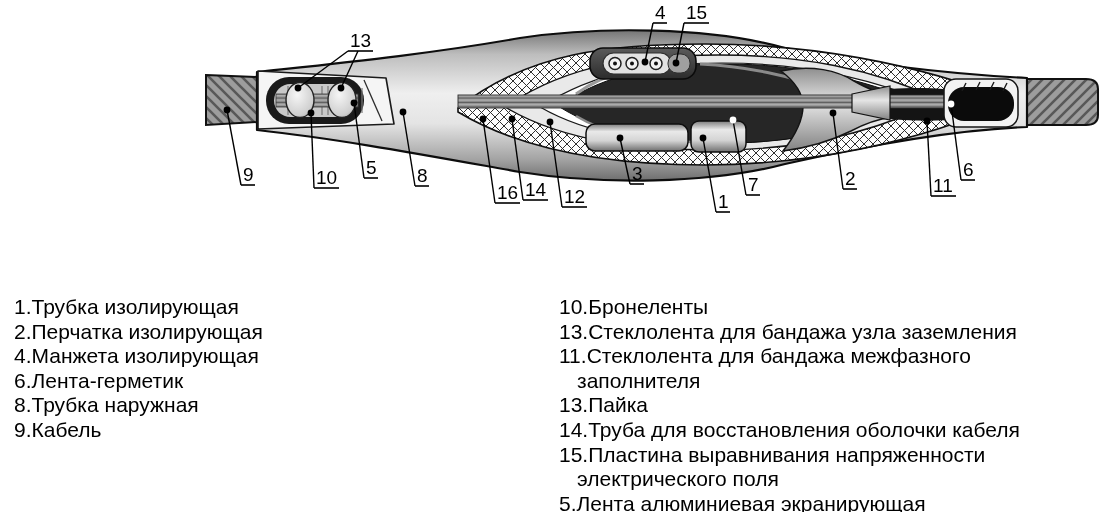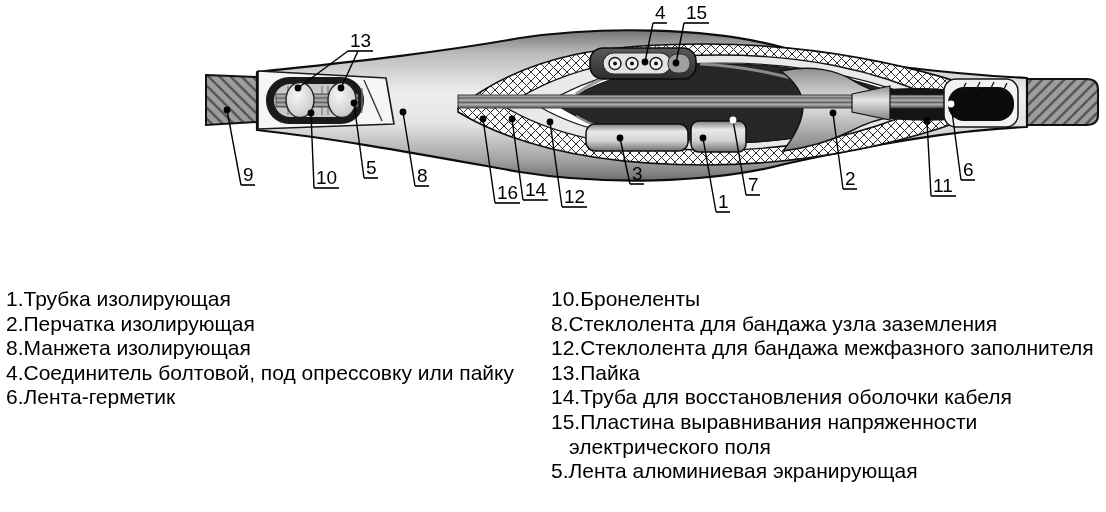--- a/index.html
+++ b/index.html
@@ -4,21 +4,21 @@
 <style>
   html,body{margin:0;padding:0;}
   body{
     width:1106px;height:512px;position:relative;background:#ffffff;
     font-family:"Liberation Sans", sans-serif;overflow:hidden;
   }
   .diagram-wrap{position:absolute;left:0;top:0;width:1106px;height:270px;}
   svg{display:block;}
   svg text{font-family:"Liberation Sans", sans-serif;}
   .legend{position:absolute;top:287px;color:#000;}
-  .legend ul{list-style:none;margin:0;padding:0;font-size:21px;line-height:24.6px;}
+  .legend ul{list-style:none;margin:8px;padding:0;font-size:21px;line-height:24.6px;}
   .legend li{white-space:pre-line;padding-left:18px;text-indent:-18px;}
   .legend-left{left:6px;width:538px;}
   .legend-right{left:551px;width:557px;}
 </style>
 </head>
 <body>
 
 <div class="diagram-wrap">
 <svg width="1106" height="270" viewBox="0 0 1106 270">
   <defs>
@@ -232,29 +232,30 @@
           <text x="497" y="199" font-size="19" fill="#000">16</text>
         </g>
       </g>
 </svg>
 </div>
 
 <div class="legend legend-left">
   <ul>
     <li>1.Трубка изолирующая</li>
     <li>2.Перчатка изолирующая</li>
-    <li>8.Манжета изолирующая</li>
-    <li>4.Соединитель болтовой, под опрессовку или пайку</li>
+    <li>4.Манжета изолирующая</li>
     <li>6.Лента-герметик</li>
+    <li>8.Трубка наружная</li>
+    <li>9.Кабель</li>
   </ul>
 </div>
 <div class="legend legend-right">
   <ul>
     <li>10.Бронеленты</li>
-    <li>8.Стеклолента для бандажа узла заземления</li>
-    <li>12.Стеклолента для бандажа межфазного заполнителя</li>
+    <li>13.Стеклолента для бандажа узла заземления</li>
+    <li>11.Стеклолента для бандажа межфазного заполнителя</li>
     <li>13.Пайка</li>
     <li>14.Труба для восстановления оболочки кабеля</li>
     <li>15.Пластина выравнивания напряженности
 электрического поля</li>
     <li>5.Лента алюминиевая экранирующая</li>
   </ul>
 </div>
 
 </body></html>

